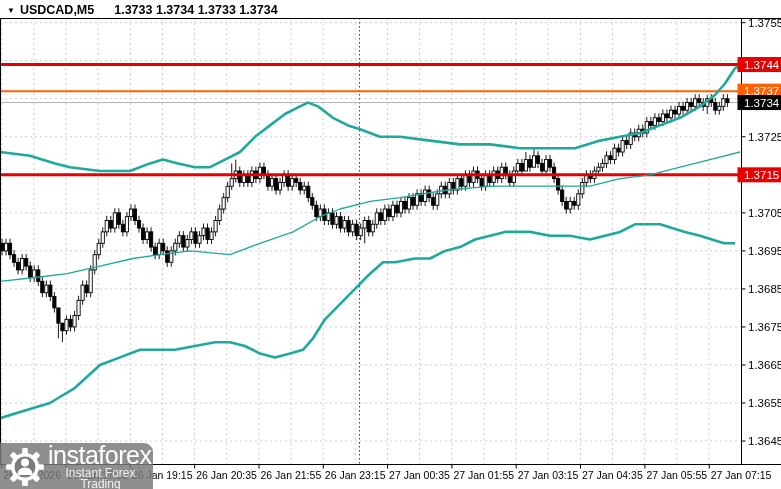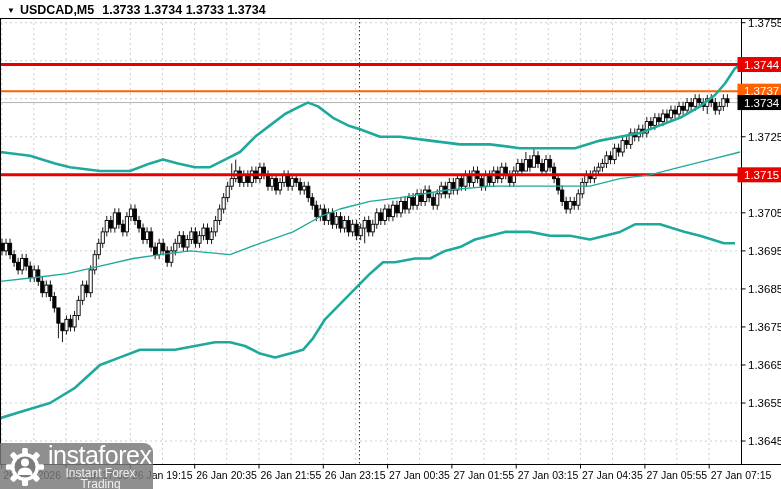--- a/index.html
+++ b/index.html
@@ -1,21 +1,21 @@
 <!DOCTYPE html>
 <html><head>
 <meta charset="utf-8">
 <style>
   html,body{margin:0;padding:0;background:#e8e8e8;}
   .stage{position:relative;width:781px;height:489px;background:#fff;overflow:hidden;
          font-family:"Liberation Sans",sans-serif;}
   .titlebar{position:absolute;left:7px;top:3px;height:14px;display:flex;align-items:center;
             color:#000;font-size:12.5px;font-weight:700;letter-spacing:0;z-index:5;}
   .titlebar .tri{font-size:8px;margin-right:5px;font-weight:400;}
-  .titlebar .ohlc{margin-left:8px;font-weight:700;}
+  .titlebar .ohlc{margin-left:20px;font-weight:700;}
   #chart-svg{position:absolute;left:0;top:0;z-index:1;}
   .watermark{position:absolute;left:0;top:443px;width:153px;height:46px;z-index:6;
              background:rgba(122,122,122,0.84);border-radius:0 9px 0 0;
              display:flex;align-items:center;padding:0;}
   .wm-gear{width:40px;height:40px;margin-left:5px;flex:0 0 auto;}
   .wm-col{display:flex;flex-direction:column;margin-left:3px;}
   .wm-brand{color:#fff;font-size:25px;line-height:24px;letter-spacing:-0.5px;font-weight:400;}
   .wm-tag{color:#f0f0f0;font-size:12px;line-height:11px;text-align:center;margin-top:1px;}
 </style>
 </head>

